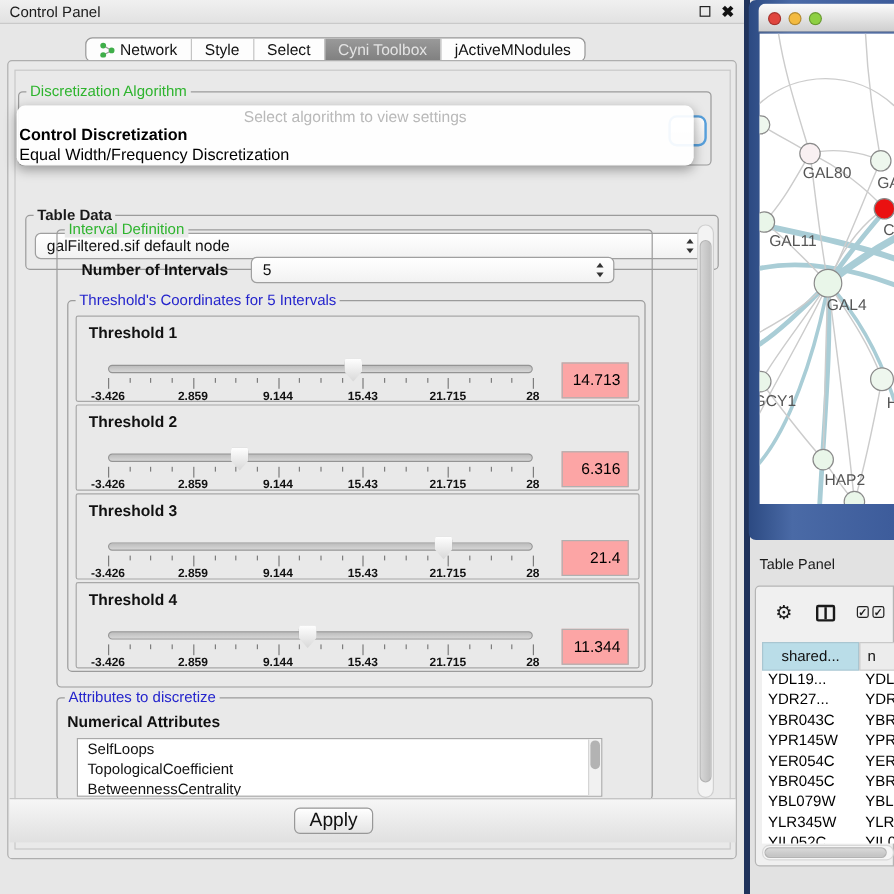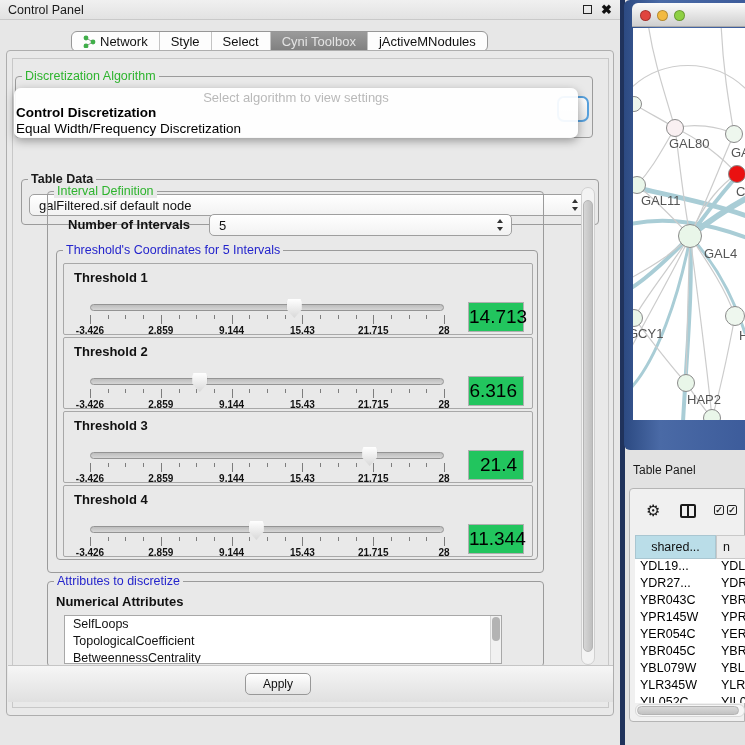--- a/index.html
+++ b/index.html
@@ -49,35 +49,35 @@
   .th-label { position:absolute; left:10px; top:6px; font-size:13px; font-weight:bold; color:#111; }
   .th-sliderwrap { position:absolute; left:26px; top:38px; width:354px; height:34px; }
   .th-track { position:absolute; left:0; right:0; top:2px; height:7px; border:1px solid #949494; border-radius:4px; background:linear-gradient(#bdbdbd,#d6d6d6); }
   .th-thumb { position:absolute; top:-3px; width:15px; height:19px; background:linear-gradient(#ffffff,#d8d8d8); clip-path:polygon(8% 0,92% 0,100% 18%,100% 55%,50% 100%,0 55%,0 18%); filter:drop-shadow(0 0 1px #777); }
   .th-ticks { position:absolute; left:0; right:0; top:13px; height:9px; }
   .tick { position:absolute; top:0; width:1px; background:#7d7d7d; }
   .tick.minor { height:4px; }
   .tick.major { height:9px; }
   .th-ticklabels { position:absolute; left:0; right:0; top:23px; height:11px; }
   .th-ticklabels span { position:absolute; transform:translateX(-50%); font-size:10px; font-weight:bold; color:#111; white-space:nowrap; }
-  .th-value { position:absolute; left:404px; top:38px; width:56px; height:30px; background:#22c55e; border:1px solid #b0b0b0; font-size:19px; color:#000; text-align:right; padding-right:6px; line-height:28px; }
+  .th-value { position:absolute; left:404px; top:38px; width:56px; height:30px; background:#fca5a5; border:1px solid #b0b0b0; font-size:13px; color:#000; text-align:right; padding-right:6px; line-height:28px; }
 
   
   #attr-list { position:absolute; left:16px; top:33px; width:438px; height:49px; background:#fff; border:1px solid #a8a8a8; overflow:hidden; }
   .attr-item { font-size:12.5px; color:#111; line-height:17px; padding-left:8px; white-space:nowrap; }
   #attr-scroll { position:absolute; right:0px; top:0px; width:11px; height:47px; background:#f1f1f1; border-left:1px solid #d5d5d5; }
   #attr-thumb { position:absolute; left:1px; top:1px; width:8px; height:24px; background:#b3b3b3; border-radius:4px; }
 
   
   #cp-scrollbar { left:574px; top:136px; width:14px; height:478px; background:#f3f3f3; border:1px solid #d0d0d0; border-radius:7px; }
   #cp-scrollthumb { position:absolute; left:1px; top:12px; width:10px; height:452px; border-radius:5px; background:linear-gradient(90deg,#d6d6d6,#bfbfbf); border:1px solid #b5b5b5; }
 
   
   #apply-row { left:1px; top:614px; width:605px; height:37px; background:linear-gradient(#f6f6f6,#e0e0e0); border-top:1px solid #c5c5c5; }
-  #apply-btn { position:absolute; left:237px; top:7px; width:66px; height:22px; background:linear-gradient(#ffffff,#e4e4e4); border:1px solid #989898; border-radius:5px; font-size:12px; color:#111; text-align:center; line-height:20px; }
+  #apply-btn { position:absolute; left:237px; top:7px; width:66px; height:22px; background:linear-gradient(#ffffff,#e4e4e4); border:1px solid #989898; border-radius:5px; font-size:16px; color:#111; text-align:center; line-height:20px; }
 
   
   #right-gap { left:620px; top:0; width:5px; height:745px; background:#20335c; }
   #net-window { left:624px; top:0; width:121px; height:450px; background:linear-gradient(90deg,#2c4a82,#4a6aa6 30%,#3d5c9b); border-radius:6px 0 0 6px; }
   #net-titlebar { left:8px; top:3px; width:113px; height:24px; background:linear-gradient(#fbfbfb,#cfcfcf); border-radius:6px 0 0 0; border-bottom:1px solid #aaa; }
   .traffic { position:absolute; top:7px; width:11px; height:11px; border-radius:50%; border:1px solid rgba(0,0,0,0.25); }
   #net-canvas { left:9px; top:28px; width:112px; height:392px; background:#fff; overflow:hidden; }
   .net-node { position:absolute; border-radius:50%; border:1px solid #8a8a8a; }
   .net-label { position:absolute; font-size:13px; color:#555; white-space:nowrap; }
 
@@ -407,21 +407,21 @@
         <div class="net-node" style="left: -8px; top: 281px; height: 18px; width: 18px; background: rgb(233, 246, 233);"></div>
         <div class="net-node" style="left: 92px; top: 278px; height: 20px; width: 20px; background: rgb(238, 247, 238);"></div>
         <div class="net-node" style="left: 44px; top: 346px; height: 18px; width: 18px; background: rgb(233, 246, 233);"></div>
         <div class="net-node" style="left: 70px; top: 381px; height: 18px; width: 18px; background: rgb(233, 246, 233);"></div>
       </div>
     <div id="net-labels">
         <div class="net-label" style="left: 36px; top: 108px;">GAL80</div>
         <div class="net-label" style="left: 98px; top: 117px;">GA</div>
         <div class="net-label" style="left: 103px; top: 156px;">C</div>
         <div class="net-label" style="left: 8px; top: 165px;">GAL11</div>
-        <div class="net-label" style="left: 71px; top: 218px;">GAL4</div>
+        <div class="net-label" style="left: 56px; top: 218px;">GAL4</div>
         <div class="net-label" style="left: -5px; top: 298px;">GCY1</div>
         <div class="net-label" style="left: 106px; top: 300px;">H</div>
         <div class="net-label" style="left: 54px; top: 364px;">HAP2</div>
       </div>
   </div>
 </div>
 
 <div id="table-region" class="abs">
   <span id="tp-title" class="abs">Table Panel</span>
   <div id="table-window">

